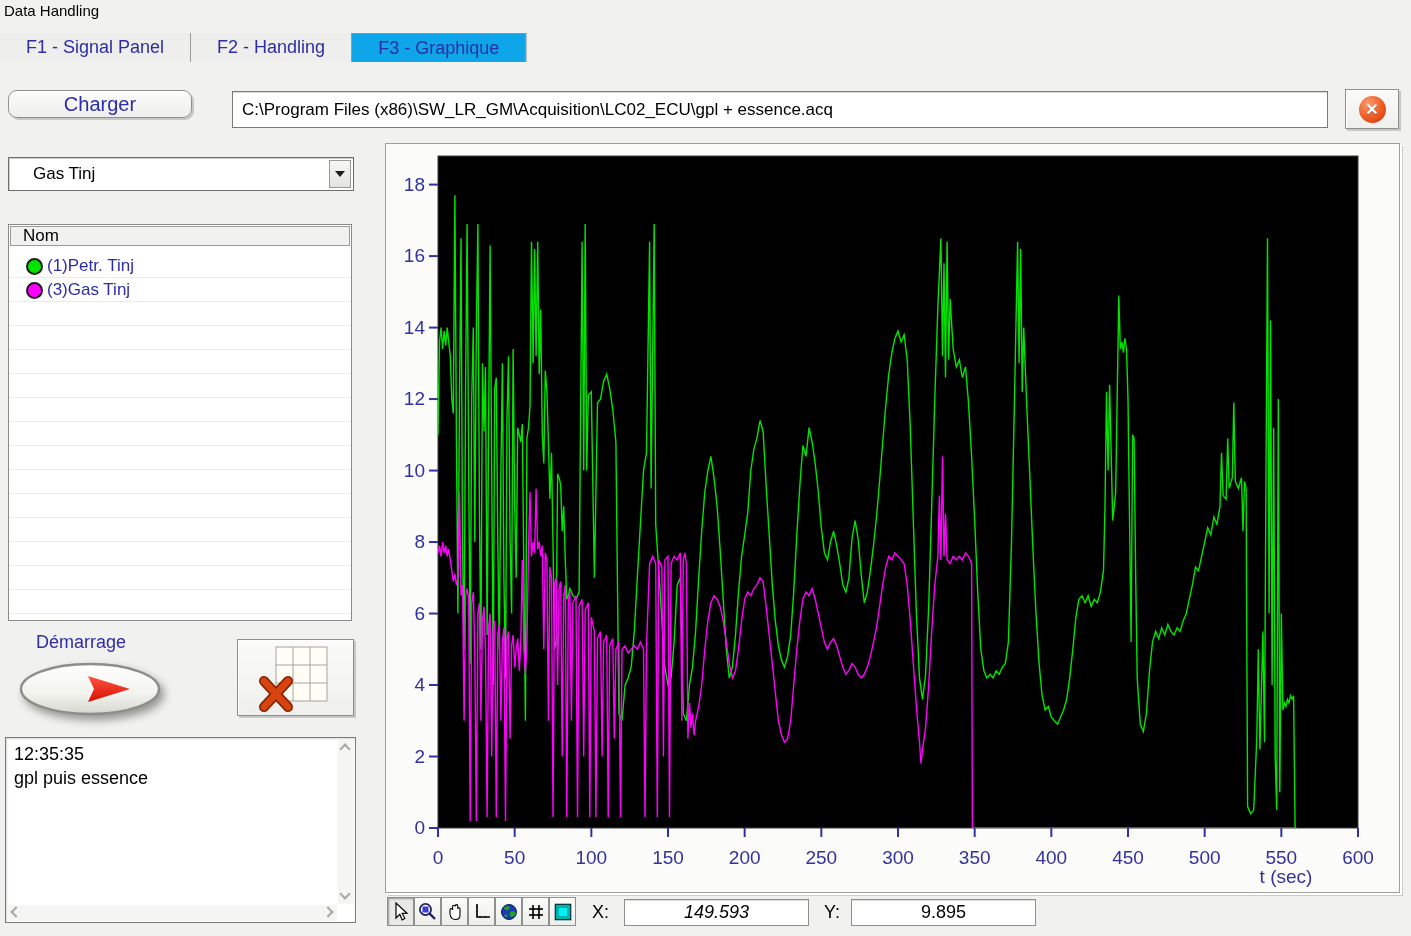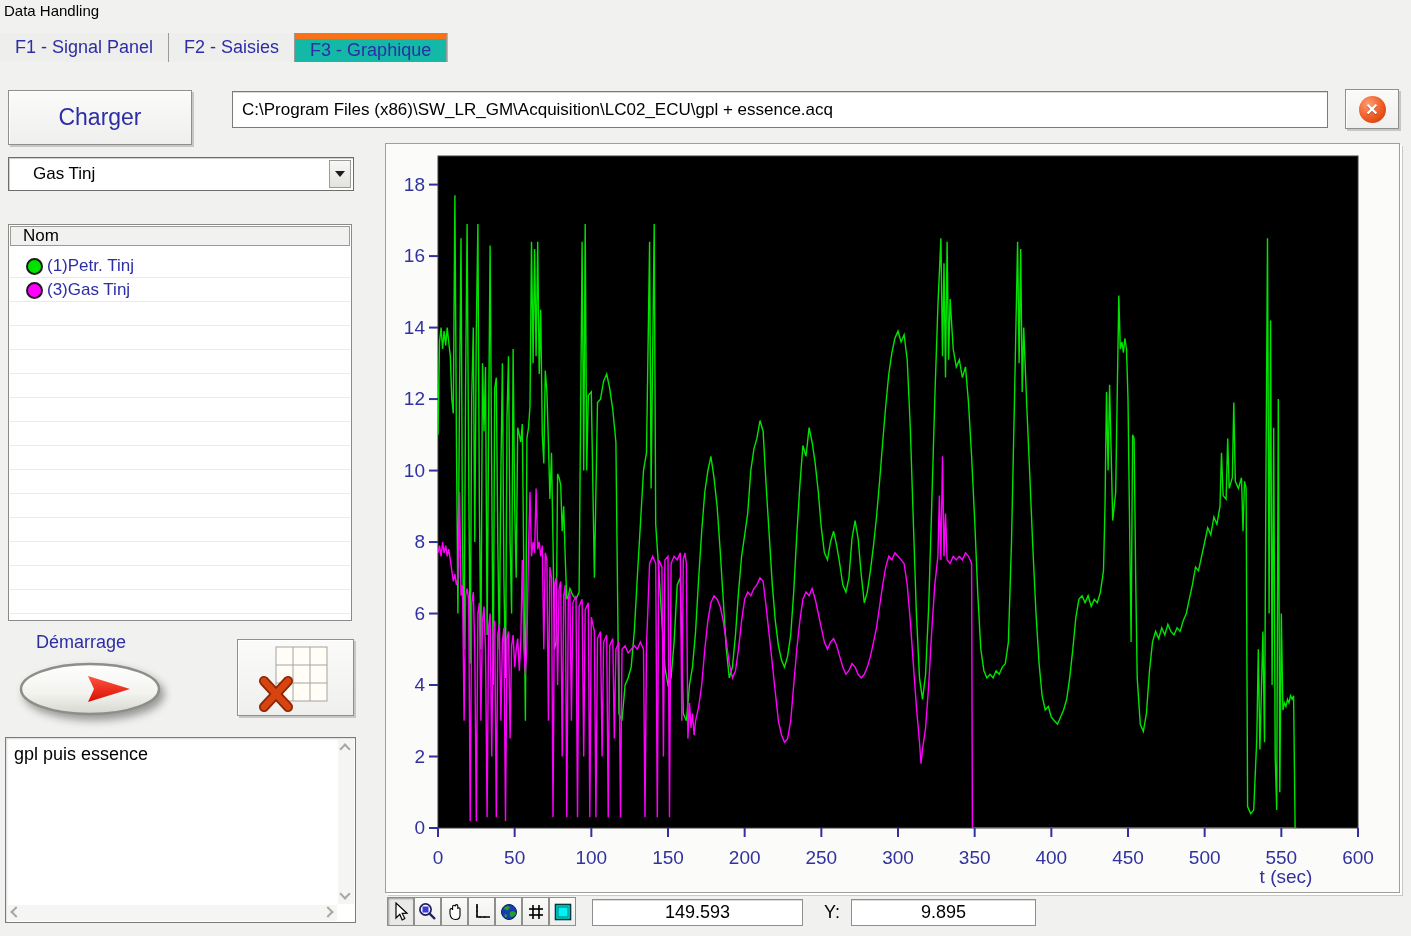--- a/index.html
+++ b/index.html
@@ -3,31 +3,31 @@
 <meta charset="utf-8">
 <style>
   * { margin:0; padding:0; box-sizing:border-box; }
   html,body { width:1411px; height:936px; overflow:hidden; }
   body { font-family:"Liberation Sans", sans-serif; background:#f1f1ef; position:relative; }
 
   #window-title { position:absolute; left:4px; top:2px; font-size:15px; color:#000; }
 
   
   #tabbar { position:absolute; left:0; top:33px; height:29px; display:flex; }
-  .tab { height:29px; padding:0 15px; display:flex; align-items:center; font-size:18px;
+  .tab { height:29px; padding:0 26px; display:flex; align-items:center; font-size:18px;
          color:#2d2da6; border-right:1px solid #9a9a9a; background:#eeeeec; cursor:default; }
-  .tab.active { background:#14b8a6; border-top:6px solid #f97316; box-shadow:1px 0 0 #b5b5b5; }
+  .tab.active { background:#0ea5e9; border-top:1px solid #f97316; box-shadow:1px 0 0 #b5b5b5; }
 
   
   .raised { background:linear-gradient(180deg,#fbfbfa,#efefed);
             border:1px solid #8f8f8c;
             box-shadow:inset 1px 1px 0 #ffffff, 2px 2px 0 rgba(120,120,120,.35); }
 
-  #charger-button { position:absolute; left:8px; top:90px; width:184px; height:55px;
-                    font-size:23px; color:#2d2da6; display:flex; align-items:center; justify-content:center; }
+  #charger-button { position:absolute; left:8px; top:90px; width:184px; height:28px;
+                    font-size:20px; color:#2d2da6; display:flex; align-items:center; justify-content:center;border-radius:9px; }
   #path-field { position:absolute; left:232px; top:91px; width:1096px; height:37px; background:#fff;
                 border:1px solid #7b7b78; box-shadow:inset 0 1px 0 #d9d9d9;
                 font-size:17px; color:#000; display:flex; align-items:center; padding-left:9px; white-space:nowrap; overflow:hidden; }
   #close-button { position:absolute; left:1345px; top:89px; width:54px; height:40px;
                   display:flex; align-items:center; justify-content:center; }
   #close-icon { width:27px; height:27px; border-radius:50%;
                 background:radial-gradient(circle at 35% 30%, #ff9d72, #ee5a22 55%, #c63307);
                 color:#fff; font-size:16px; font-weight:bold; display:flex; align-items:center; justify-content:center;
                 text-shadow:0 1px 1px rgba(120,30,0,.6); }
 
@@ -88,21 +88,21 @@
               box-shadow:inset 0 1px 0 #dcdcdc; font-size:18px; color:#000;
               display:flex; align-items:center; justify-content:center; }
 </style>
 </head>
 <body>
 
 <div id="window-title">Data Handling</div>
 
 <div id="tabbar">
   <div class="tab">F1 - Signal Panel</div>
-  <div class="tab">F2 - Saisies</div>
+  <div class="tab">F2 - Handling</div>
   <div class="tab active">F3 - Graphique</div>
 </div>
 
 <div id="charger-button" class="raised">Charger</div>
 <div id="path-field">C:\Program Files (x86)\SW_LR_GM\Acquisition\LC02_ECU\gpl + essence.acq</div>
 <div id="close-button" class="raised">
   <div id="close-icon">✕</div>
 </div>
 
 <div id="signal-select">
@@ -157,20 +157,21 @@
       <line x1="8" y1="38" x2="32" y2="64" stroke="#8d2405" stroke-width="10" stroke-linecap="round"></line>
       <line x1="32" y1="38" x2="8" y2="64" stroke="#8d2405" stroke-width="10" stroke-linecap="round"></line>
       <line x1="8" y1="38" x2="32" y2="64" stroke="#d8440f" stroke-width="6.5" stroke-linecap="round"></line>
       <line x1="32" y1="38" x2="8" y2="64" stroke="#d8440f" stroke-width="6.5" stroke-linecap="round"></line>
     </g>
   </svg>
 </div>
 
 <div id="log-box">
   <div id="log-text">
+    <div>12:35:35</div>
     <div>gpl puis essence</div>
   </div>
   <div class="vscroll">
     <span class="chev up"></span>
     <span class="chev down"></span>
   </div>
   <div class="hscroll">
     <span class="chev left"></span>
     <span class="chev right"></span>
   </div>
@@ -278,15 +279,15 @@
   </svg>
 </div>
 <div class="tool-btn" style="left:549px;">
   <svg width="20" height="20">
     <rect x="2.5" y="2.5" width="15" height="15" fill="#00e6e6" stroke="#013c3c" stroke-width="1.6"></rect>
     <rect x="5" y="5" width="10" height="10" fill="#00f2f2" stroke="#077" stroke-width="1"></rect>
   </svg>
 </div>
 
 <div class="ro-label" style="left:592px;">X:</div>
-<div class="ro-field" style="left:592px; width:211px;">149.593</div>
+<div class="ro-field" style="left:624px; width:185px;font-style:italic;">149.593</div>
 <div class="ro-label" style="left:824px;">Y:</div>
 <div class="ro-field" style="left:851px; width:185px;">9.895</div>
 
 </body></html>

